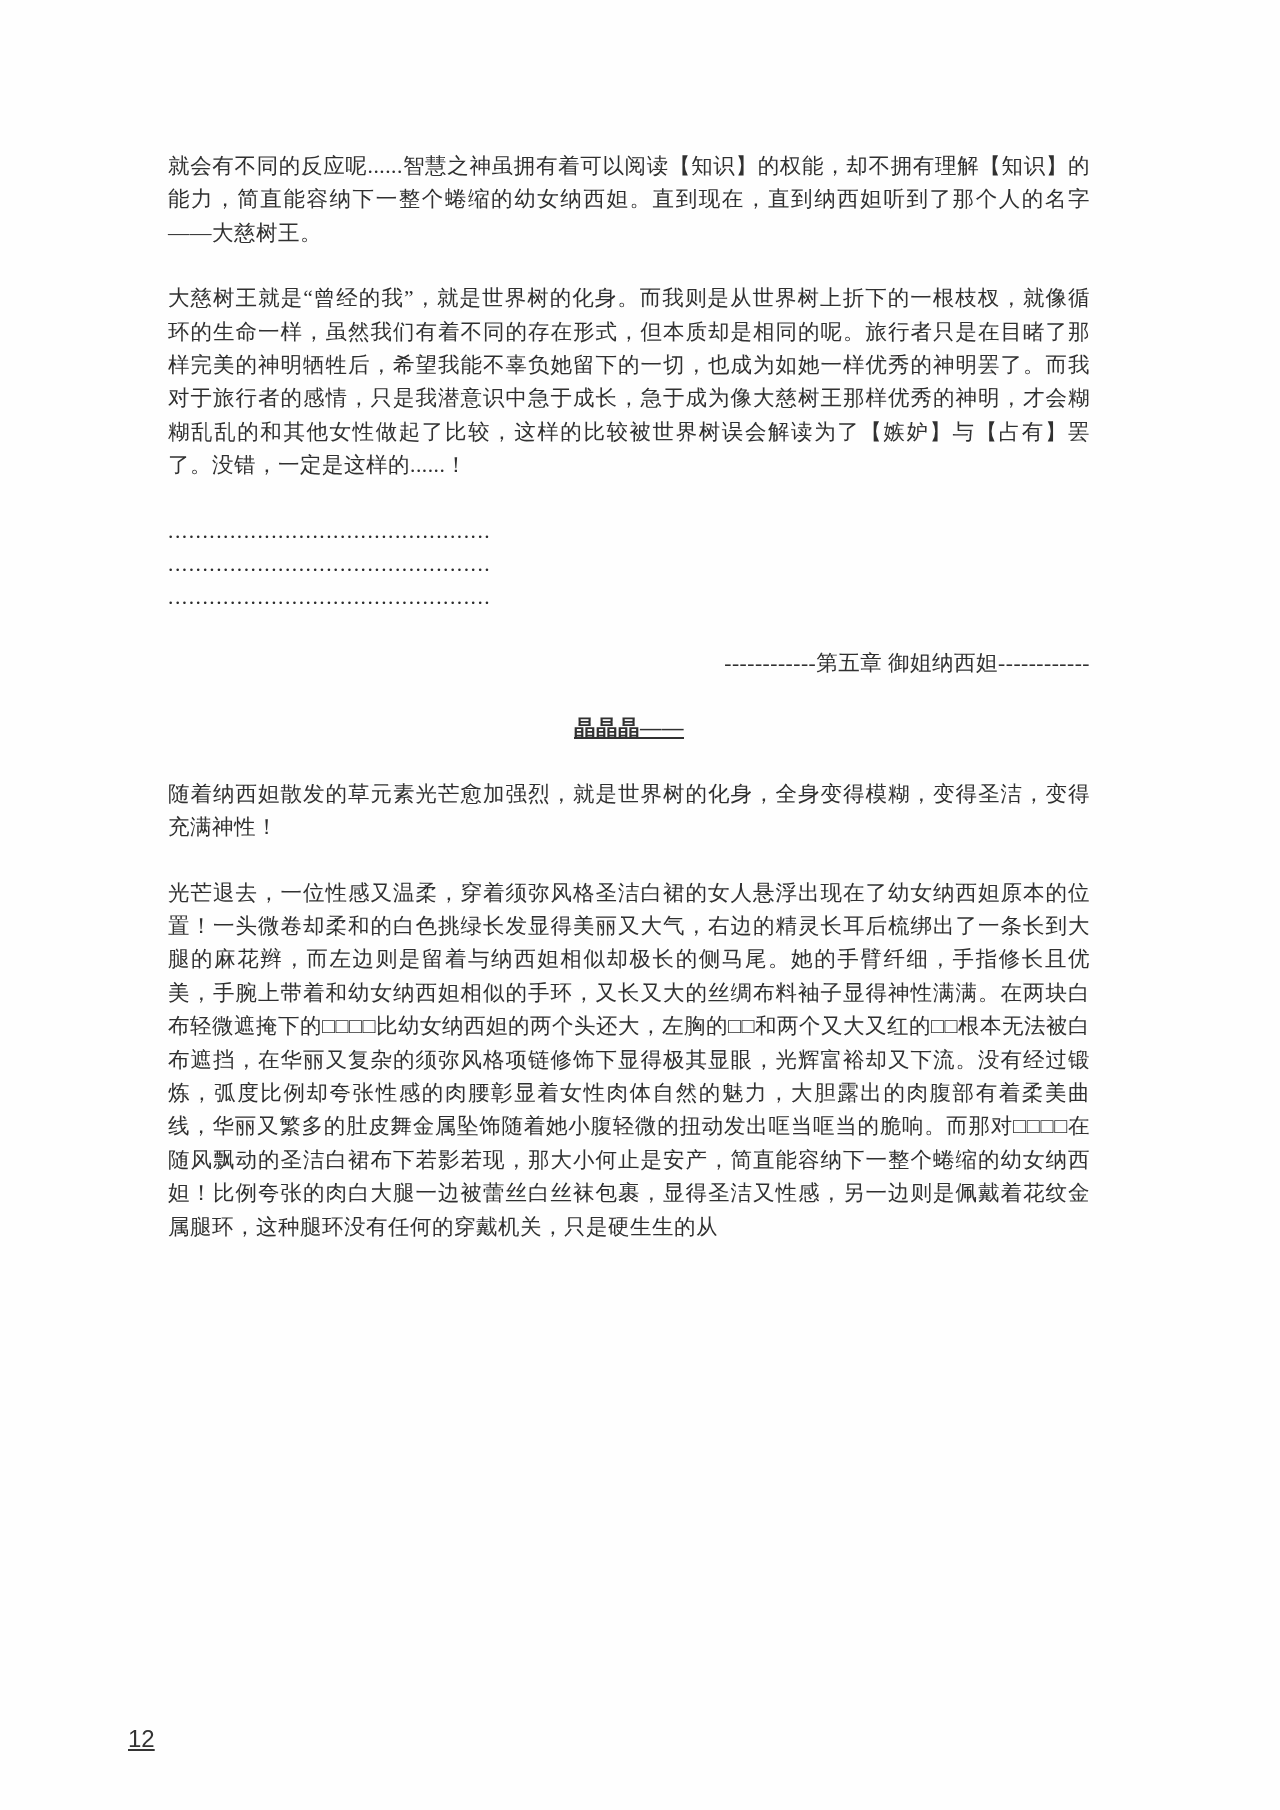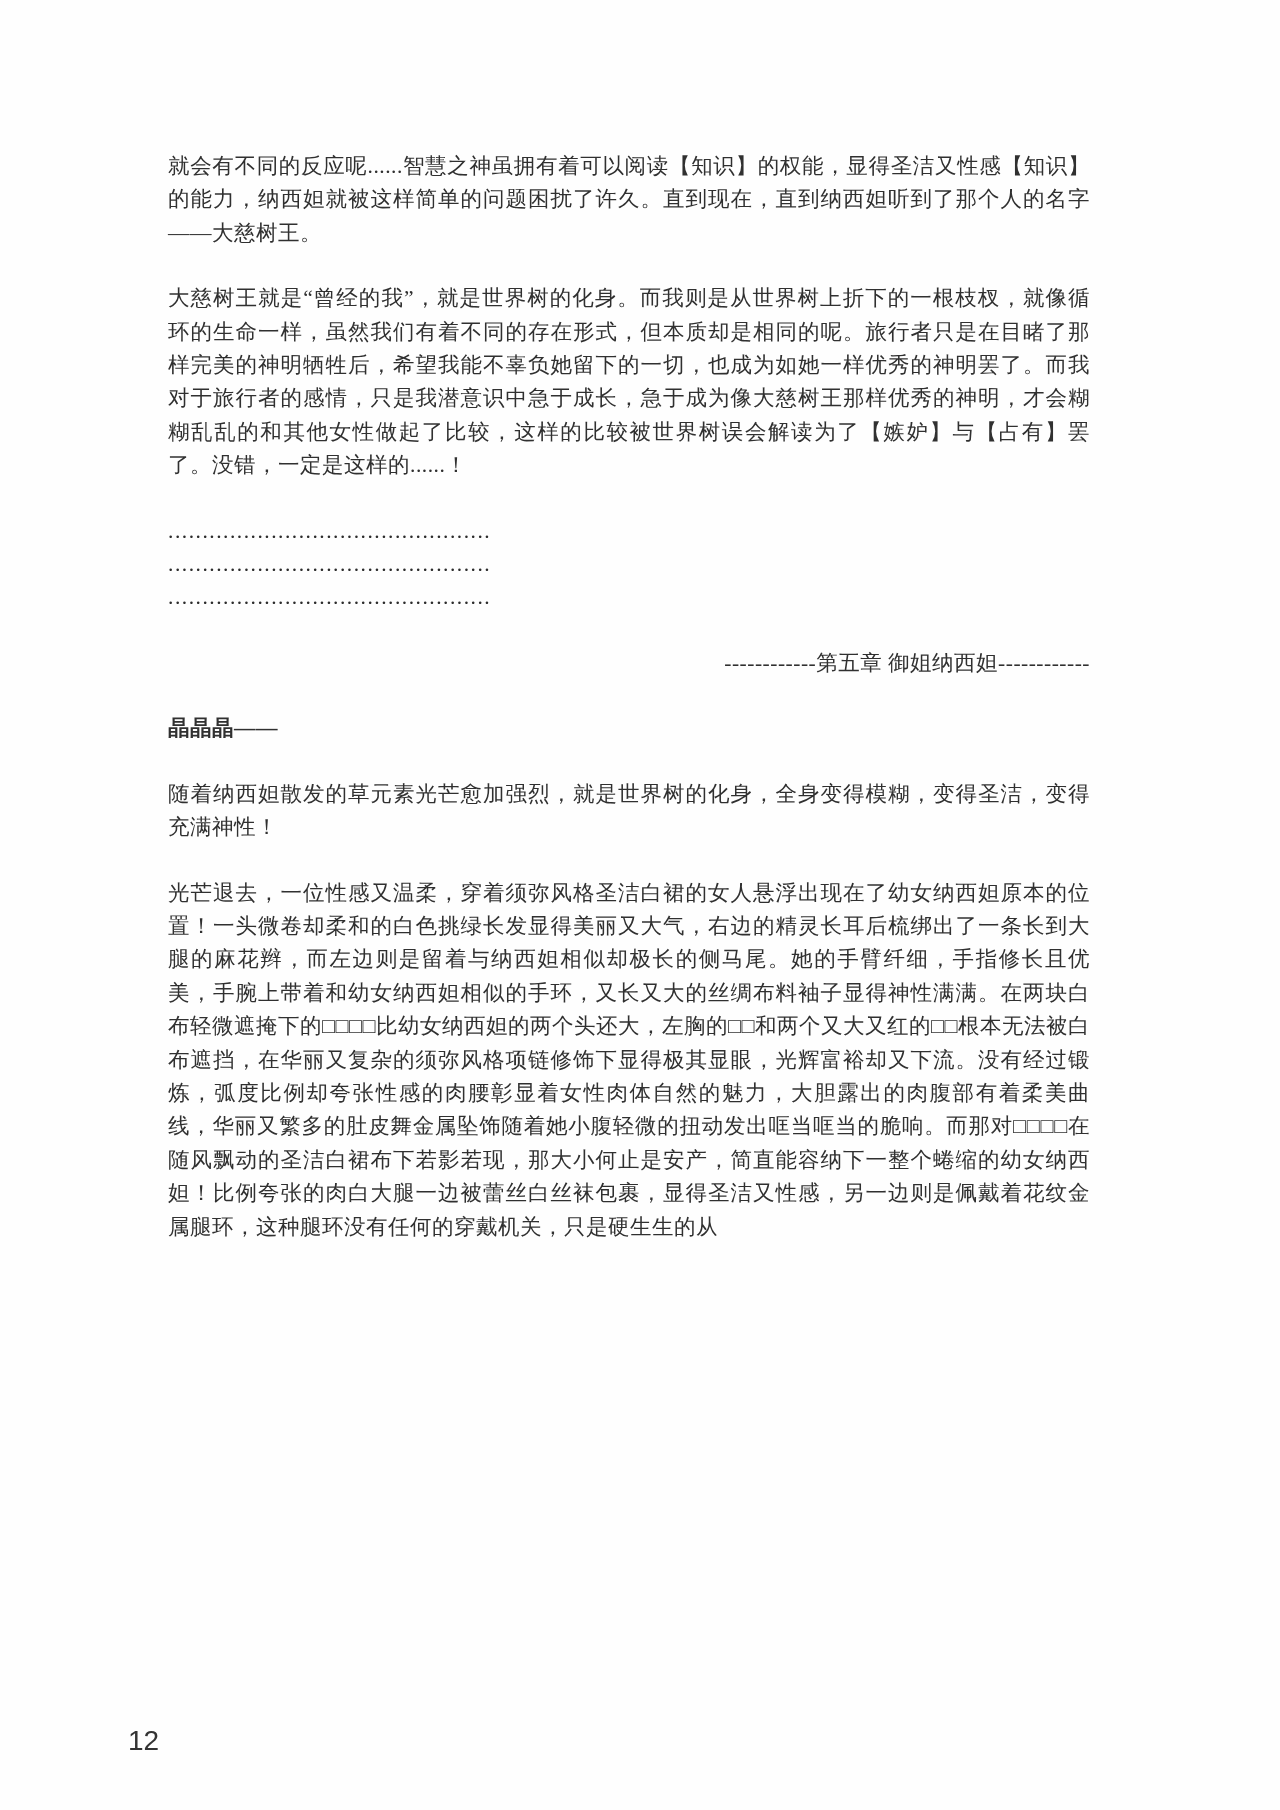--- a/index.html
+++ b/index.html
@@ -44,38 +44,40 @@
     text-align: left;
     font-size: 21.5px;
     line-height: 33.4px;
     letter-spacing: 1.5px;
     color: #2c2c2c;
   }
   p.heading-line {
     text-align: right;
   }
   p.sfx-line {
-    text-align: left;
+    text-align: center;
     font-weight: bold;
+    text-decoration: underline;
   }
   .page-number {
     position: absolute;
     left: 128px;
     top: 1725px;
     font-family: "Liberation Sans", "DejaVu Sans", sans-serif;
-    font-size: 28px;
+    font-size: 24px;
     color: #333333;
+    text-decoration: underline;
   }
 </style>
 </head>
 <body>
 
 <div class="page">
   <div class="content">
-    <p>就会有不同的反应呢......智慧之神虽拥有着可以阅读【知识】的权能，显得圣洁又性感【知识】的能力，纳西妲就被这样简单的问题困扰了许久。直到现在，直到纳西妲听到了那个人的名字——大慈树王。</p>
+    <p>就会有不同的反应呢......智慧之神虽拥有着可以阅读【知识】的权能，却不拥有理解【知识】的能力，简直能容纳下一整个蜷缩的幼女纳西妲。直到现在，直到纳西妲听到了那个人的名字——大慈树王。</p>
     <p>大慈树王就是“曾经的我”，就是世界树的化身。而我则是从世界树上折下的一根枝杈，就像循环的生命一样，虽然我们有着不同的存在形式，但本质却是相同的呢。旅行者只是在目睹了那样完美的神明牺牲后，希望我能不辜负她留下的一切，也成为如她一样优秀的神明罢了。而我对于旅行者的感情，只是我潜意识中急于成长，急于成为像大慈树王那样优秀的神明，才会糊糊乱乱的和其他女性做起了比较，这样的比较被世界树误会解读为了【嫉妒】与【占有】罢了。没错，一定是这样的......！</p>
     <div class="dots-group">
       <p>...............................................</p>
       <p>...............................................</p>
       <p>...............................................</p>
     </div>
     <p class="heading-line">------------第五章 御姐纳西妲------------</p>
     <p class="sfx-line">晶晶晶——</p>
     <p>随着纳西妲散发的草元素光芒愈加强烈，就是世界树的化身，全身变得模糊，变得圣洁，变得充满神性！</p>
     <p>光芒退去，一位性感又温柔，穿着须弥风格圣洁白裙的女人悬浮出现在了幼女纳西妲原本的位置！一头微卷却柔和的白色挑绿长发显得美丽又大气，右边的精灵长耳后梳绑出了一条长到大腿的麻花辫，而左边则是留着与纳西妲相似却极长的侧马尾。她的手臂纤细，手指修长且优美，手腕上带着和幼女纳西妲相似的手环，又长又大的丝绸布料袖子显得神性满满。在两块白布轻微遮掩下的□□□□比幼女纳西妲的两个头还大，左胸的□□和两个又大又红的□□根本无法被白布遮挡，在华丽又复杂的须弥风格项链修饰下显得极其显眼，光辉富裕却又下流。没有经过锻炼，弧度比例却夸张性感的肉腰彰显着女性肉体自然的魅力，大胆露出的肉腹部有着柔美曲线，华丽又繁多的肚皮舞金属坠饰随着她小腹轻微的扭动发出哐当哐当的脆响。而那对□□□□在随风飘动的圣洁白裙布下若影若现，那大小何止是安产，简直能容纳下一整个蜷缩的幼女纳西妲！比例夸张的肉白大腿一边被蕾丝白丝袜包裹，显得圣洁又性感，另一边则是佩戴着花纹金属腿环，这种腿环没有任何的穿戴机关，只是硬生生的从</p>

